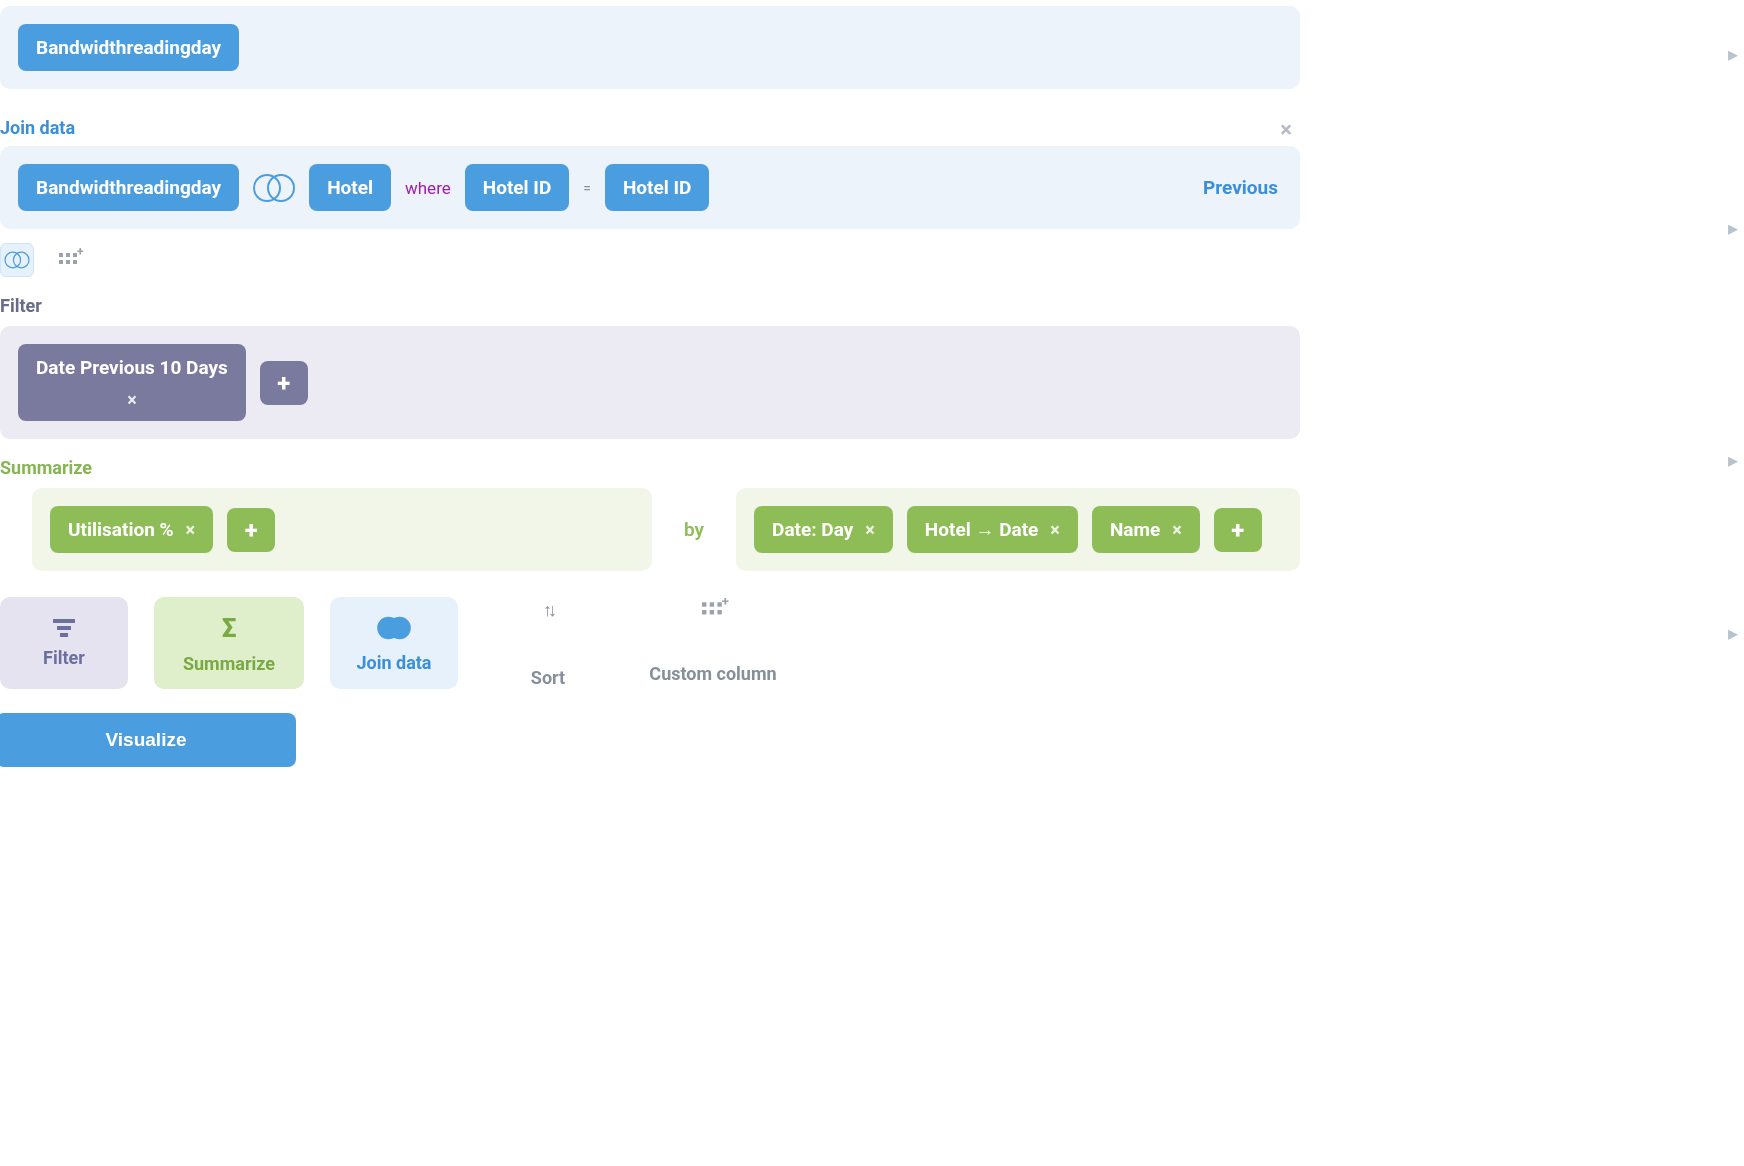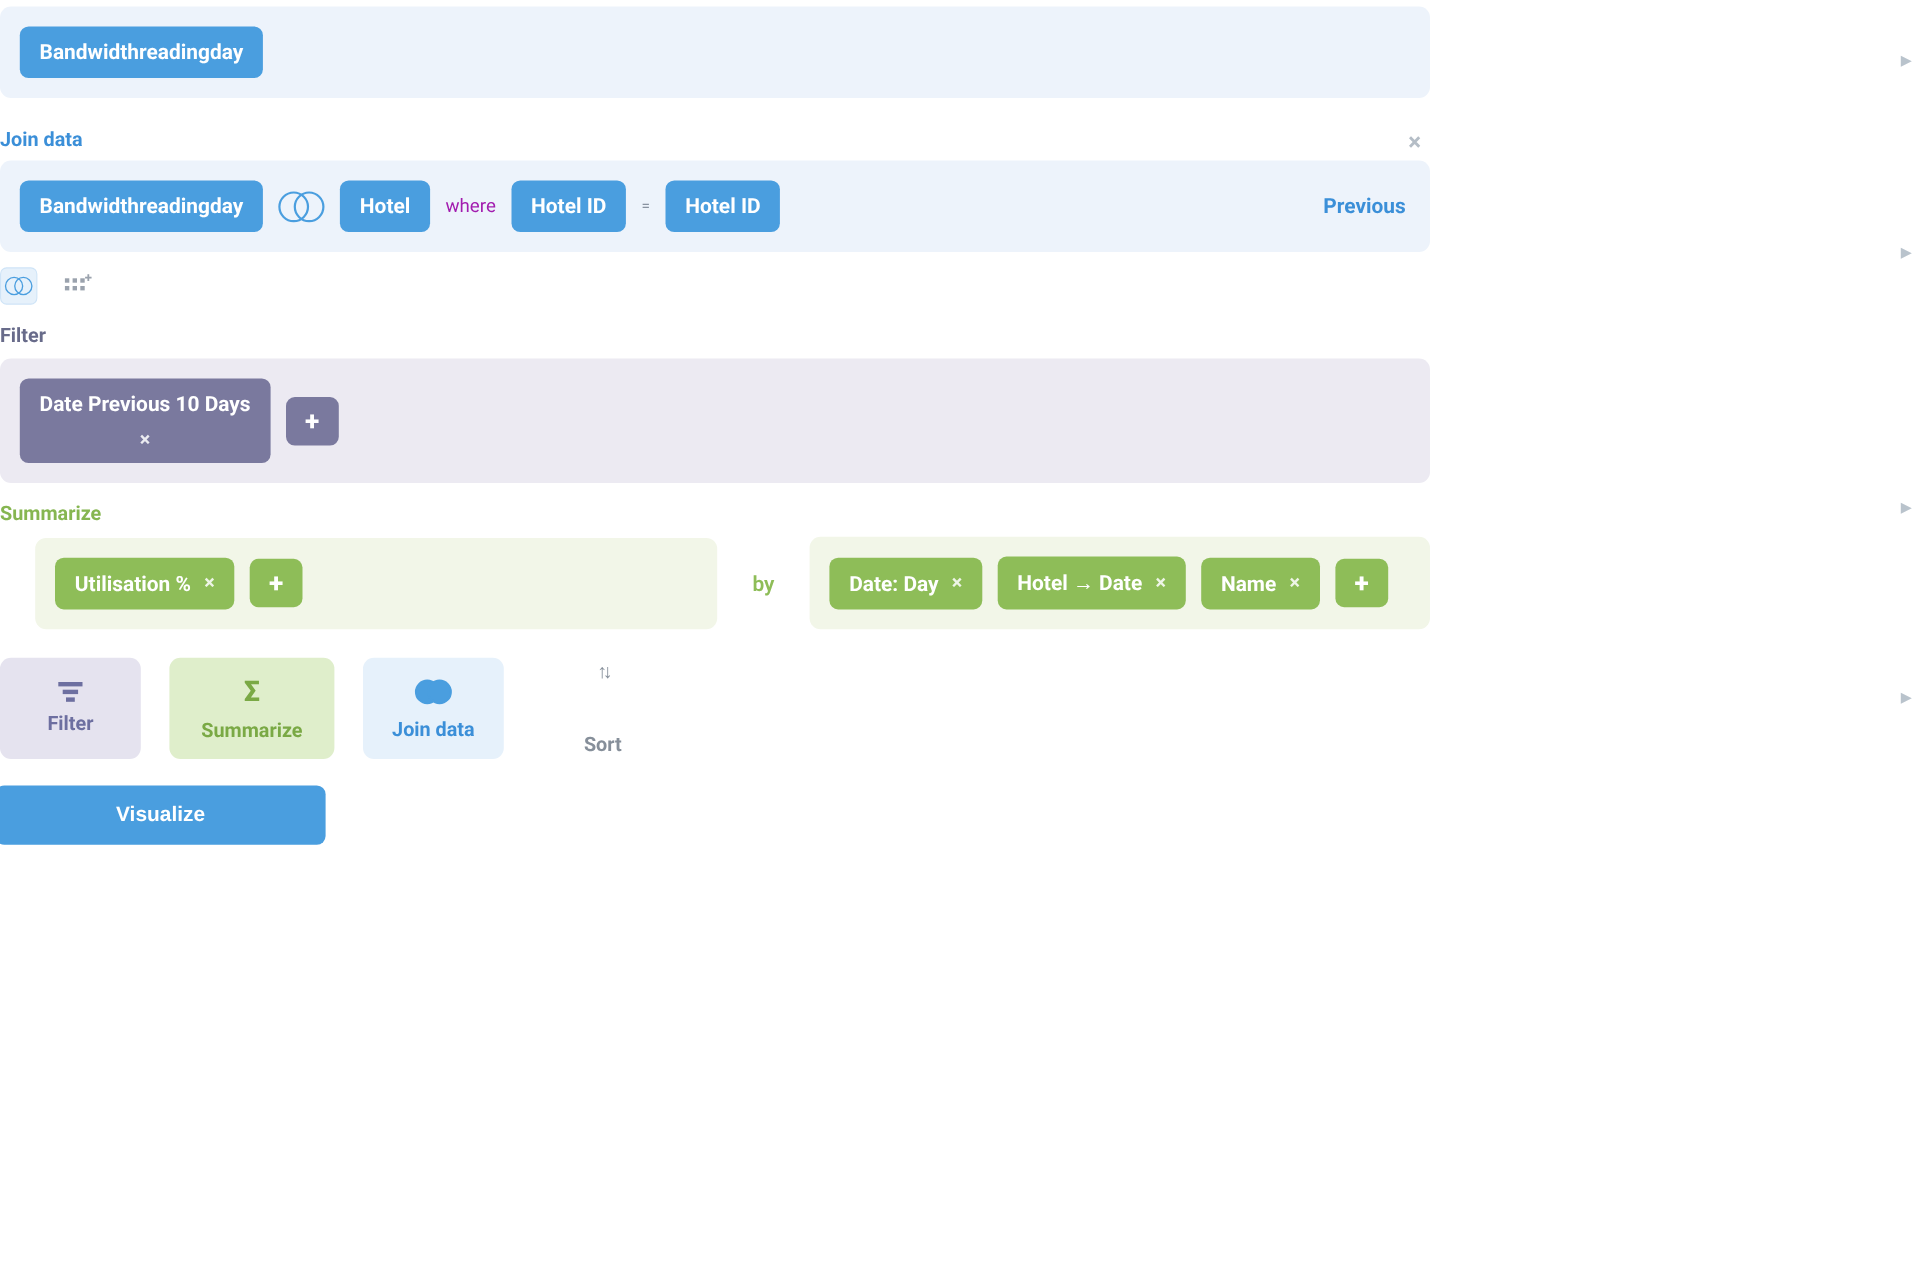--- a/index.html
+++ b/index.html
@@ -323,16 +323,27 @@
       <span class="venn filled" style="transform:scale(0.8)">
           <span class="c1"></span>
           <span class="c2"></span>
         </span>
       <span>Join data</span>
     </div>
     <div class="action-btn act-plain">
       <span class="sort-ic"></span>
       <span>Sort</span>
     </div>
+    <div class="action-btn wide act-plain">
+      <span class="grid-plus" style="transform:scale(1.1)">
+        <span class="d1"></span>
+          <span class="d2"></span>
+          <span class="d3"></span>
+        <span class="d4"></span>
+          <span class="d5"></span>
+          <span class="d6"></span>
+      </span>
+      <span>Custom column</span>
+    </div>
   </div>
 
   <button class="visualize-btn">Visualize</button>
 </div>
 
 </body></html>

